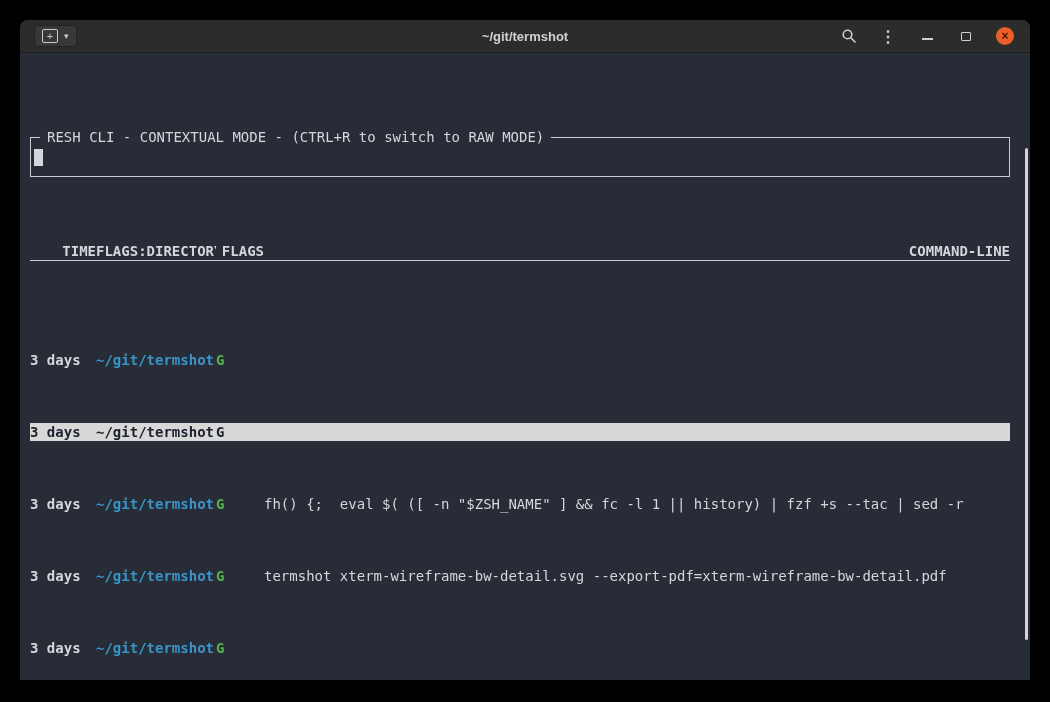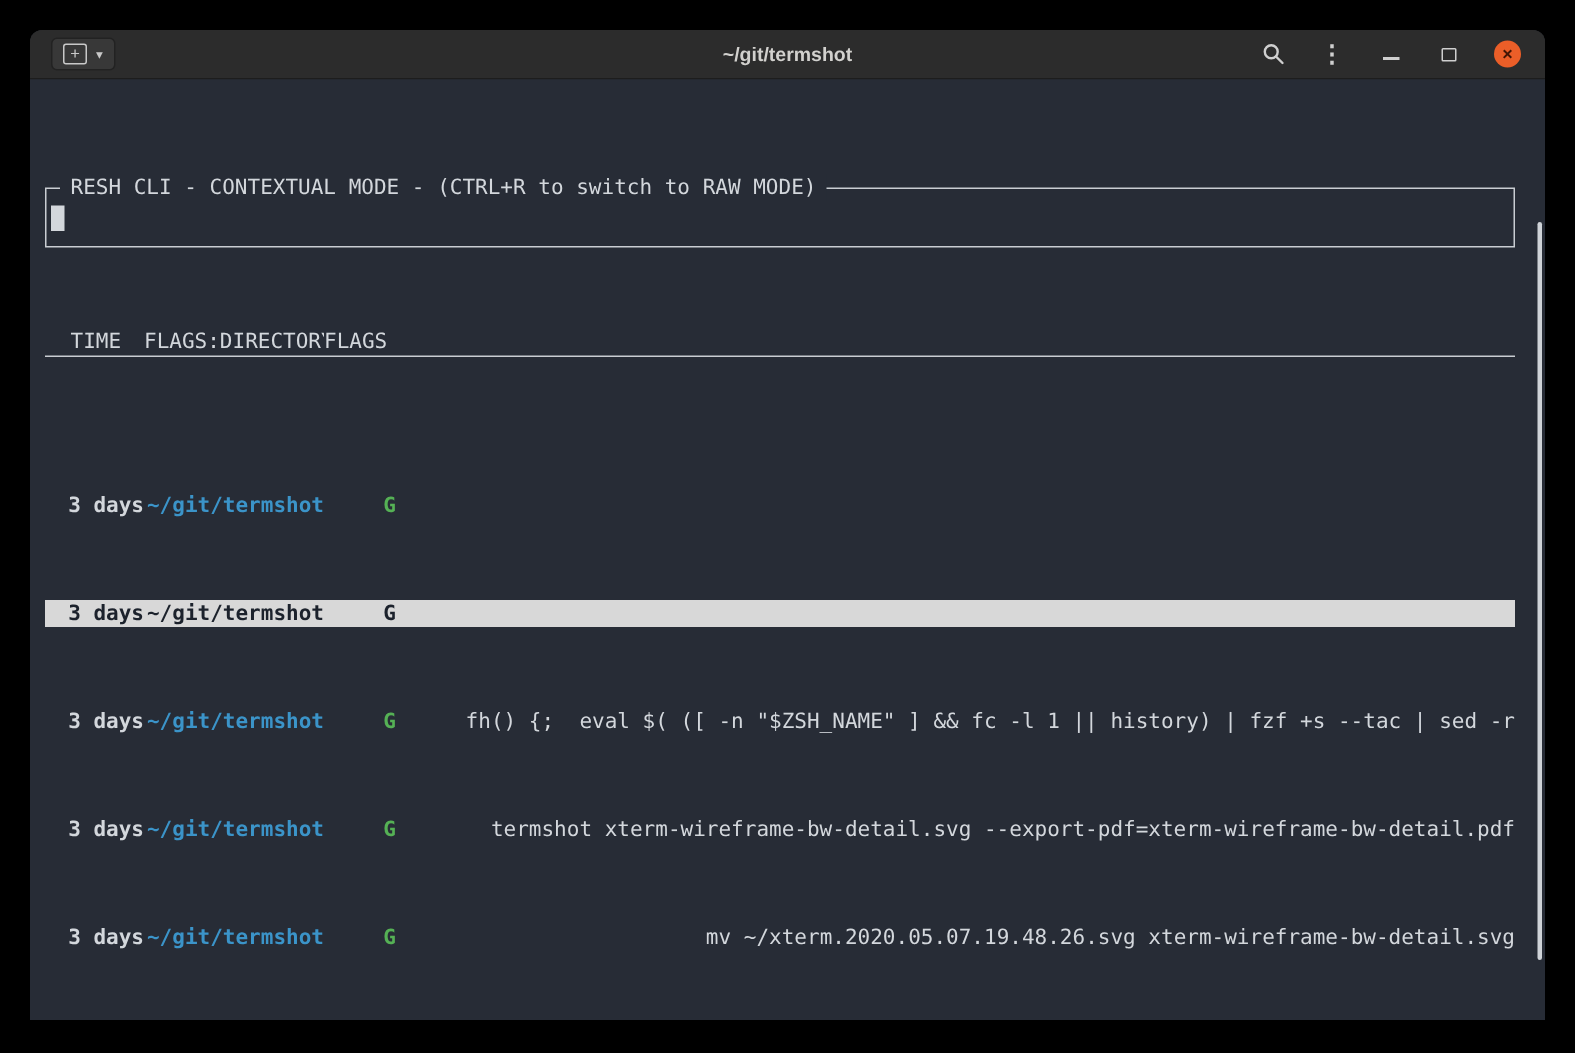--- a/index.html
+++ b/index.html
@@ -50,43 +50,44 @@
   .close-x { color:#441505; font-size:12px; font-weight:bold; line-height:1; margin-top:-1px; }
   
   .terminal {
     position:absolute; top:33px; left:0; right:0; bottom:0;
     padding:6px 20px 2px 10px;
     font-size:14px; line-height:18px;
     color:var(--terminal-foreground,#d3d7dc);
     white-space:pre; overflow:hidden;
   }
   .search-box {
-    position:relative; margin-top:12px; height:40px;
+    position:relative; margin-top:24px; height:40px;
     border:1px solid var(--border-light,#c9cdd2);
   }
   .box-label {
     position:absolute; top:-10px; left:9px;
     background:var(--terminal-background,#272c36);
     padding:0 7px; color:var(--terminal-foreground,#d3d7dc);
   }
   .cursor { position:absolute; left:3px; top:11px; width:9px; height:17px;
     background:var(--terminal-foreground,#d3d7dc); }
   .header-row {
-    margin-top:0; display:flex; height:19px;
+    margin-top:11px; display:flex; height:19px;
     border-bottom:1px solid var(--border-light,#c9cdd2);
-    font-weight:normal;
+    font-weight:bold;
+    text-align:right;
   }
   .cell { flex:none; overflow:hidden; }
   .c-time  { width:66px; }
   .h-time  { padding-left:17px; }
   .c-dir   { width:120px; }
   .c-flags { width:48px; }
   .c-cmd   { flex:1 1 auto; }
   .rows { height:504px; overflow:hidden; }
-  .row { display:flex; height:18px; cursor:pointer;text-align:right; }
+  .row { display:flex; height:18px; cursor:pointer; }
   .row .c-time  { font-weight:bold; }
   .row .c-dir   { color:var(--directory-blue,#3b94c9); font-weight:bold; }
   .row .c-flags { color:var(--flag-green,#55b155); font-weight:bold; }
   .row.selected { background:var(--selection-background,#d8d8d8); }
   .row.selected .c-time, .row.selected .c-dir,
   .row.selected .c-flags, .row.selected .c-cmd {
     color:var(--selection-foreground,#1c222c);
   }
   .scrollbar {
     position:absolute; right:2px; top:128px; width:3px; height:492px;
@@ -130,20 +131,21 @@
 
     <div class="search-box">
       <span class="box-label">RESH CLI - CONTEXTUAL MODE - (CTRL+R to switch to RAW MODE)</span>
       <span class="cursor"></span>
     </div>
 
     <div class="header-row">
       <span class="cell c-time h-time">TIME</span>
       <span class="cell c-dir">FLAGS:DIRECTORY</span>
       <span class="cell c-flags">FLAGS</span>
+      <span class="cell c-cmd">COMMAND-LINE</span>
     </div>
 
     <div class="rows">
   <div class="row">
     <span class="cell c-time">3 days</span>
     <span class="cell c-dir">~/git/termshot</span>
     <span class="cell c-flags">G</span>
   </div>
 
   <div class="row selected">
@@ -163,21 +165,20 @@
     <span class="cell c-time">3 days</span>
     <span class="cell c-dir">~/git/termshot</span>
     <span class="cell c-flags">G</span>
     <span class="cell c-cmd">termshot xterm-wireframe-bw-detail.svg --export-pdf=xterm-wireframe-bw-detail.pdf</span>
   </div>
 
   <div class="row">
     <span class="cell c-time">3 days</span>
     <span class="cell c-dir">~/git/termshot</span>
     <span class="cell c-flags">G</span>
-    <span class="cell c-cmd">mv ~/xterm.2020.05.07.19.48.26.svg xterm-wireframe-bw-detail.svg</span>
   </div>
 
   
 
   
 
   
 
   
 

